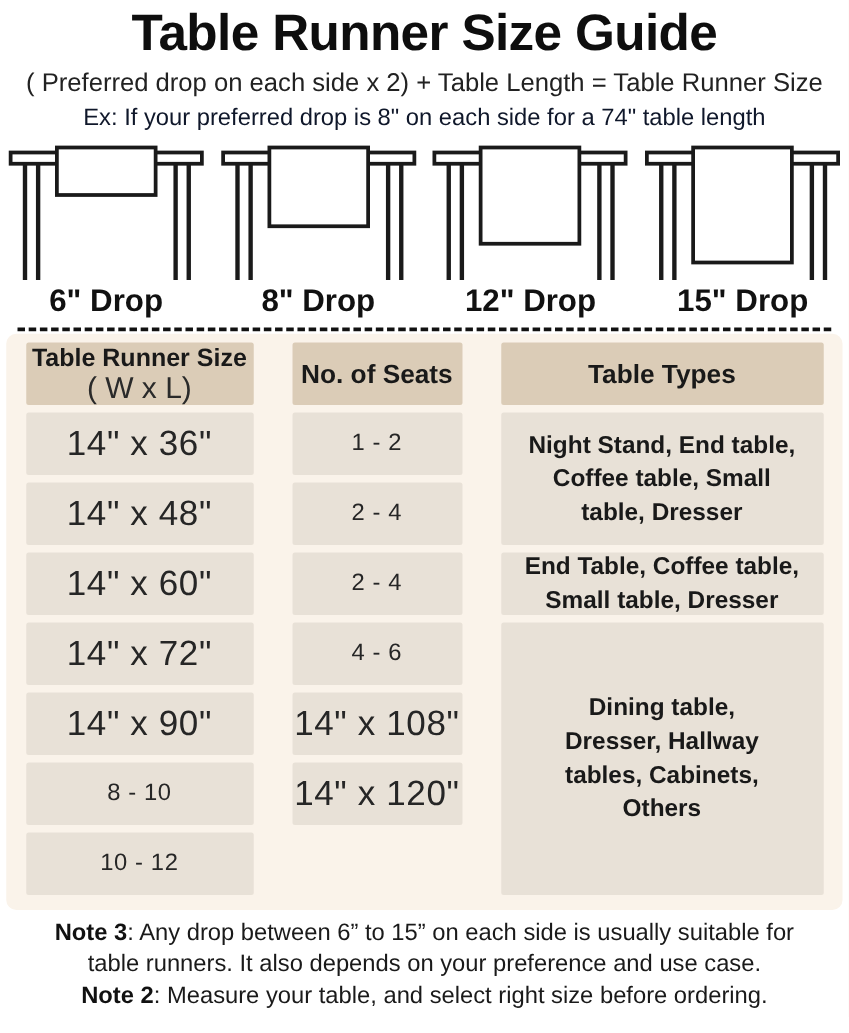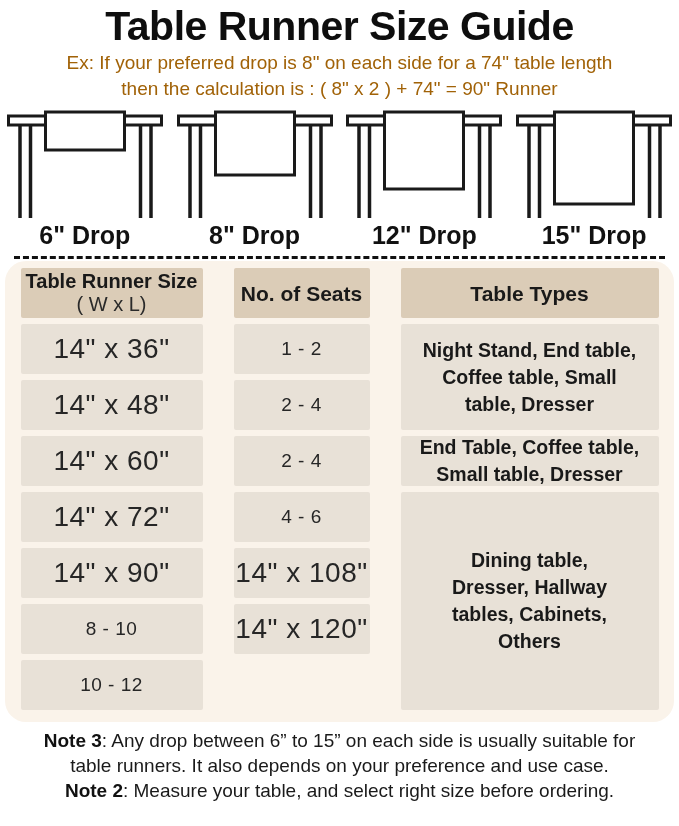--- a/index.html
+++ b/index.html
@@ -23,21 +23,21 @@
   .formula {
     font-size: 20.5px;
     line-height: 30px;
     margin-top: 2px;
     color: #222;
     white-space: nowrap;
   }
   .example {
     font-size: 19px;
     line-height: 26px;
-    color: #a16207;
+    color: #0f172a;
   }
 
   
   .illustrations {
     display: flex;
     width: 679px;
     height: 110px;
     margin-top: 6px;
   }
   .figure-cell {
@@ -64,21 +64,21 @@
   .dashed-divider {
     border-top: 3px dashed #111;
     margin: 0 14px;
     height: 0;
   }
 
   
   .panel {
     margin: 2px 5px 0 5px;
     background: #faf3ea;
-    border-radius: 21px;
+    border-radius: 8px;
     padding: 7px 0 12px 0;
   }
   .grid {
     display: grid;
     grid-template-columns: 182px 136px 258px;
     column-gap: 31px;
     row-gap: 6px;
     grid-auto-rows: 50px;
     grid-auto-flow: row;
     justify-content: center;
@@ -90,21 +90,21 @@
     align-items: center;
     justify-content: center;
     text-align: center;
   }
   .cell.head {
     background: #dbccb7;
     flex-direction: column;
     line-height: 23px;
   }
   .head-main { font-size: 20px; font-weight: 700; color: #191919; }
-  .head-sub  { font-size: 20px; font-weight: 400; color: #2a2a2a; }
+  .head-sub  { font-size: 24px; font-weight: 400; color: #2a2a2a; }
   .head-single { font-size: 21px; font-weight: 700; color: #191919; }
   .size-val  { font-size: 28px; font-weight: 400; letter-spacing: 0.5px; color: #262626; }
   .seat-val  { font-size: 19px; font-weight: 400; letter-spacing: 0.5px; color: #262626; }
   .type-text {
     font-size: 19.5px;
     font-weight: 700;
     line-height: 27px;
     color: #191919;
     white-space: pre-line;
     padding: 0 6px;
@@ -125,22 +125,22 @@
   .note-label { font-weight: 700; color: #111; }
 
   svg .stroke { fill: #ffffff; stroke: #1a1a1a; stroke-width: 3; }
   svg .leg { stroke: #1a1a1a; stroke-width: 3.5; }
 </style>
 </head>
 <body>
 
 <div class="header">
   <div class="title">Table Runner Size Guide</div>
+  <div class="formula">( Preferred drop on each side x 2) + Table Length = Table Runner Size</div>
   <div class="example">Ex: If your preferred drop is 8" on each side for a 74" table length</div>
-  <div class="example">then the calculation is : ( 8" x 2 ) + 74" = 90" Runner</div>
 </div>
 
 <div class="illustrations">
   <div class="figure-cell">
     <svg width="158" height="110" viewBox="0 0 158 110">
       <rect class="stroke" x="2.5" y="8" width="153" height="9"></rect>
       <line class="leg" x1="14" y1="17" x2="14" y2="110"></line>
       <line class="leg" x1="24.5" y1="17" x2="24.5" y2="110"></line>
       <line class="leg" x1="134.5" y1="17" x2="134.5" y2="110"></line>
       <line class="leg" x1="145" y1="17" x2="145" y2="110"></line>

